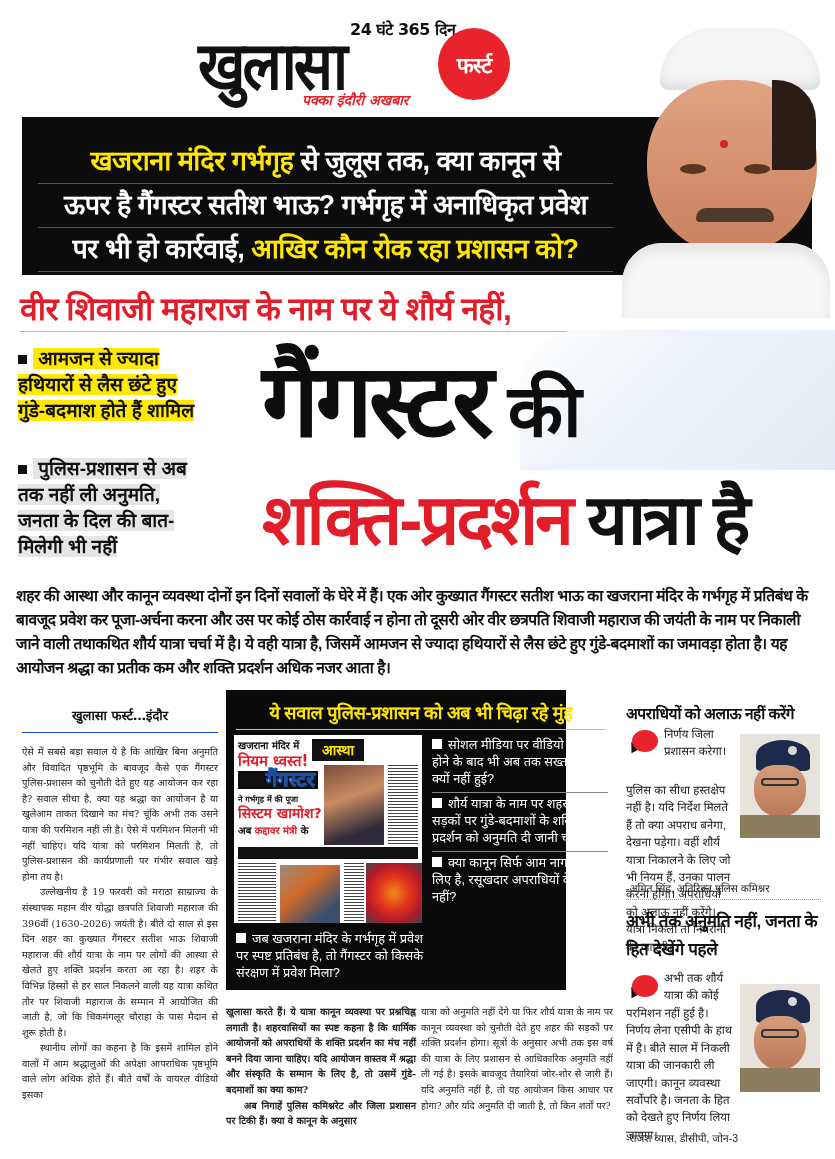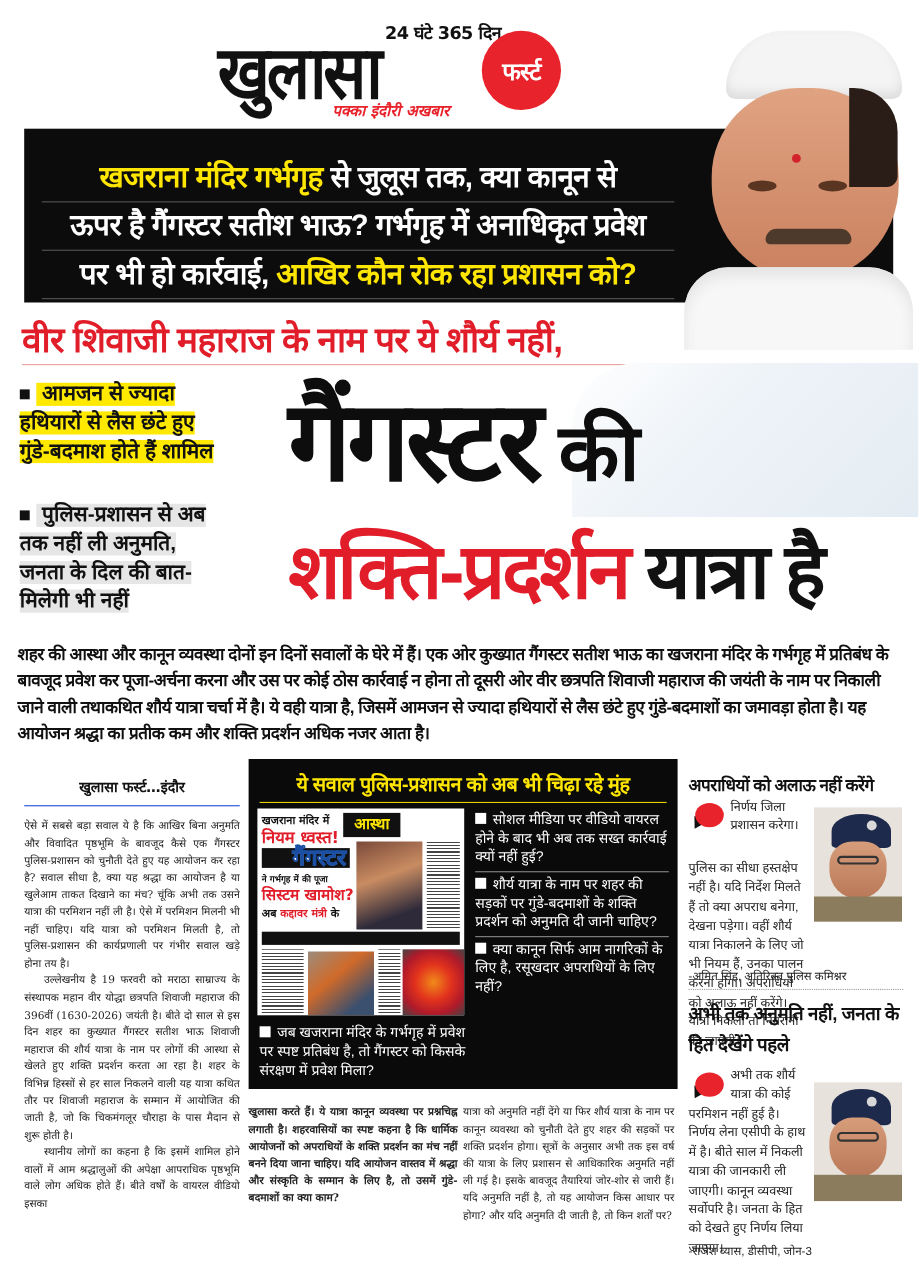--- a/index.html
+++ b/index.html
@@ -51,21 +51,21 @@
   .lead { position: absolute; left: 16px; top: 584px; width: 805px; font-family: "Liberation Sans", sans-serif; font-weight: 700; font-size: 15.5px; line-height: 24px; color: #111; letter-spacing: -0.4px; }
 
   
   .dateline { position: absolute; left: 22px; top: 706px; width: 196px; text-align: center; font-weight: 700; font-size: 13px; padding-bottom: 8px; border-bottom: 1px solid #1d4ed8; }
   .body-col { position: absolute; font-family: "DejaVu Serif", serif; font-size: 9.6px; line-height: 15.6px; color: #222; text-align: justify; }
   .body-col p { text-indent: 0; }
   .body-col p.ind { text-indent: 18px; }
   .col1 { left: 22px; top: 744px; width: 196px; }
 
   
-  .qbox { position: absolute; left: 226px; top: 690px; width: 390px; height: 300px; background: #0a0a0a; }
+  .qbox { position: absolute; left: 226px; top: 690px; width: 340px; height: 300px; background: #0a0a0a; }
   .qbox-title { position: absolute; left: 10px; top: 10px; width: 370px; text-align: center; font-family: "Liberation Sans", sans-serif; font-weight: 700; font-size: 18px; color: #ffe600; padding-bottom: 5px; border-bottom: 1px solid #e5d200; letter-spacing: -0.3px; }
   .mini-page { position: absolute; left: 8px; top: 45px; width: 188px; height: 188px; background: #fff; overflow: hidden; }
   .mp-h1 { position: absolute; left: 4px; top: 3px; font-weight: 700; font-size: 10px; color: #111; }
   .mp-h2 { position: absolute; left: 4px; top: 15px; font-weight: 900; font-size: 15px; color: #e11d2a; }
   .mp-black { position: absolute; left: 4px; top: 36px; width: 80px; height: 18px; background: #111; }
   .mp-gang { position: absolute; left: 32px; top: 30px; font-weight: 900; font-size: 20px; color: #fff; -webkit-text-stroke: 1px #1b4fa3; }
   .mp-h3 { position: absolute; left: 4px; top: 58px; font-size: 8px; font-weight: 700; color: #111; }
   .mp-h4 { position: absolute; left: 4px; top: 68px; font-weight: 900; font-size: 14px; color: #e11d2a; }
   .mp-h5 { position: absolute; left: 4px; top: 88px; font-size: 10px; font-weight: 700; color: #111; }
   .mp-h5 b { color: #e11d2a; }
@@ -176,20 +176,21 @@
   <div class="q-list">
     <div class="q-item"><span class="q-sq"></span><span>सोशल मीडिया पर वीडियो वायरल होने के बाद भी अब तक सख्त कार्रवाई क्यों नहीं हुई?</span></div>
     <div class="q-item"><span class="q-sq"></span><span>शौर्य यात्रा के नाम पर शहर की सड़कों पर गुंडे-बदमाशों के शक्ति प्रदर्शन को अनुमति दी जानी चाहिए?</span></div>
     <div class="q-item"><span class="q-sq"></span><span>क्या कानून सिर्फ आम नागरिकों के लिए है, रसूखदार अपराधियों के लिए नहीं?</span></div>
   </div>
   <div class="q-last"><span class="q-sq"></span><span>जब खजराना मंदिर के गर्भगृह में प्रवेश पर स्पष्ट प्रतिबंध है, तो गैंगस्टर को किसके संरक्षण में प्रवेश मिला?</span></div>
 </div>
 
 <div class="body-col col2">
   <p>खुलासा करते हैं। ये यात्रा कानून व्यवस्था पर प्रश्नचिह्न लगाती है। शहरवासियों का स्पष्ट कहना है कि धार्मिक आयोजनों को अपराधियों के शक्ति प्रदर्शन का मंच नहीं बनने दिया जाना चाहिए। यदि आयोजन वास्तव में श्रद्धा और संस्कृति के सम्मान के लिए है, तो उसमें गुंडे-बदमाशों का क्या काम?</p>
+  <p class="ind">अब निगाहें पुलिस कमिश्नरेट और जिला प्रशासन पर टिकी हैं। क्या वे कानून के अनुसार</p>
 </div>
 <div class="body-col col3">
   <p>यात्रा को अनुमति नहीं देंगे या फिर शौर्य यात्रा के नाम पर कानून व्यवस्था को चुनौती देते हुए शहर की सड़कों पर शक्ति प्रदर्शन होगा। सूत्रों के अनुसार अभी तक इस वर्ष की यात्रा के लिए प्रशासन से आधिकारिक अनुमति नहीं ली गई है। इसके बावजूद तैयारियां जोर-शोर से जारी हैं। यदि अनुमति नहीं है, तो यह आयोजन किस आधार पर होगा? और यदि अनुमति दी जाती है, तो किन शर्तों पर?</p>
 </div>
 
 <div class="rcol-h1">अपराधियों को अलाऊ नहीं करेंगे</div>
 <div class="bubble" style="left:628px;top:730px">
     <div class="b2"></div>
     <div class="b1"></div>
   </div>

